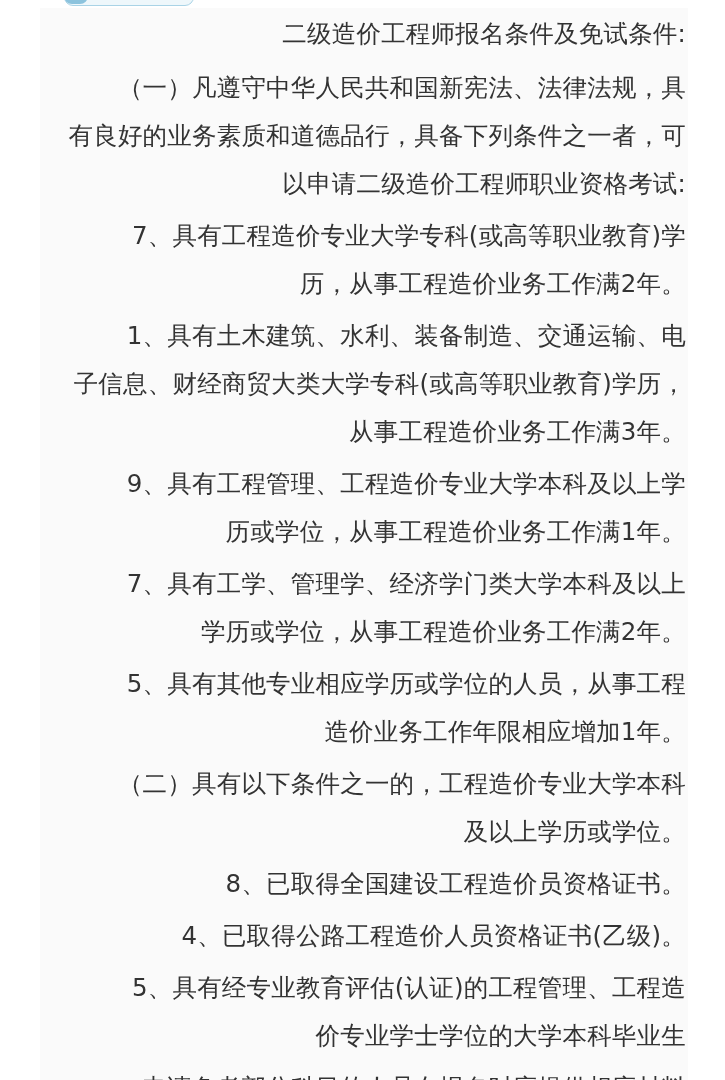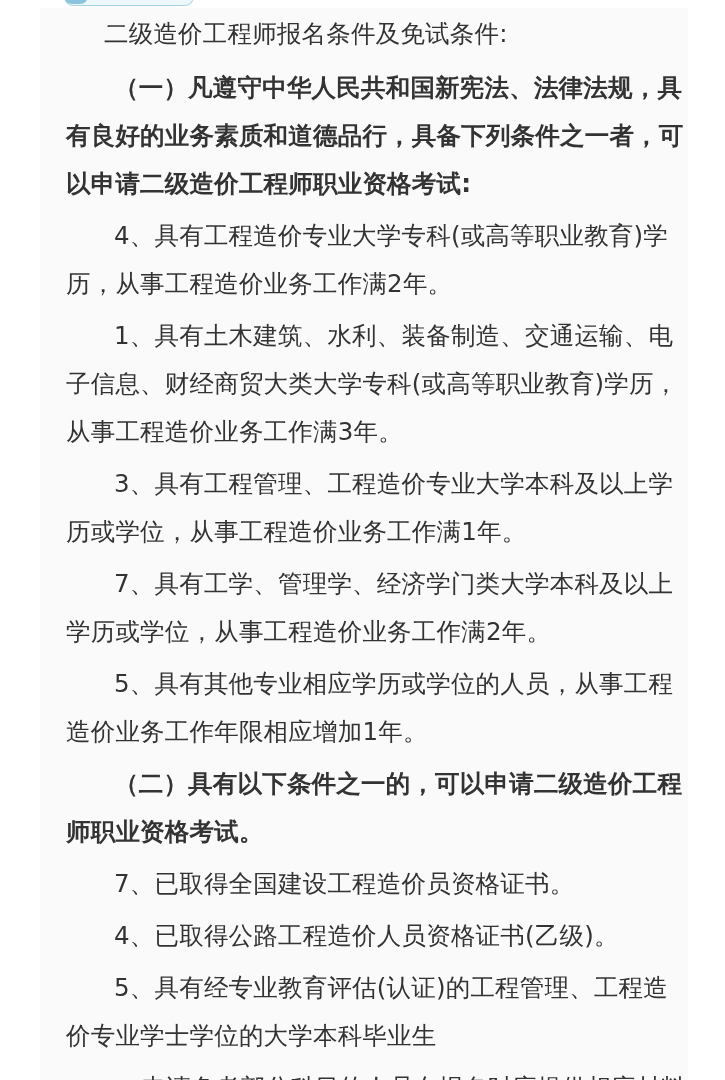--- a/index.html
+++ b/index.html
@@ -26,41 +26,41 @@
       width: 648px; height: 1080px;
       background: #fafafa;
     }
     .content {
       position: absolute; left: 26px; top: 0;
       width: 620px;
       font-size: 24.5px;
       letter-spacing: 0.2px;
       line-height: 48px;
     }
-    .para { margin: 0 0 4px 0; text-indent: 48px; }
+    .para { margin: 0 0 4px 0; text-indent: 48px; text-align: right; }
     .para.title { text-indent: 38px; margin-top: 2px; margin-bottom: 6px; }
-    .para.section { text-indent: 48px; font-weight: bold; }
+    .para.section { text-indent: 48px; }
     .para.item { text-indent: 48px; }
     .para.note { text-indent: 76px; }
   </style>
 </head>
 <body>
 
 <div class="top-pill">
   <span class="dot"></span>
 </div>
 
 <div class="panel">
   <div class="content">
     <p class="para title">二级造价工程师报名条件及免试条件:</p>
     <p class="para section">（一）凡遵守中华人民共和国新宪法、法律法规，具有良好的业务素质和道德品行，具备下列条件之一者，可以申请二级造价工程师职业资格考试:</p>
-    <p class="para item">4、具有工程造价专业大学专科(或高等职业教育)学历，从事工程造价业务工作满2年。</p>
+    <p class="para item">7、具有工程造价专业大学专科(或高等职业教育)学历，从事工程造价业务工作满2年。</p>
     <p class="para item">1、具有土木建筑、水利、装备制造、交通运输、电子信息、财经商贸大类大学专科(或高等职业教育)学历，从事工程造价业务工作满3年。</p>
-    <p class="para item">3、具有工程管理、工程造价专业大学本科及以上学历或学位，从事工程造价业务工作满1年。</p>
+    <p class="para item">9、具有工程管理、工程造价专业大学本科及以上学历或学位，从事工程造价业务工作满1年。</p>
     <p class="para item">7、具有工学、管理学、经济学门类大学本科及以上学历或学位，从事工程造价业务工作满2年。</p>
     <p class="para item">5、具有其他专业相应学历或学位的人员，从事工程造价业务工作年限相应增加1年。</p>
-    <p class="para section">（二）具有以下条件之一的，可以申请二级造价工程师职业资格考试。</p>
-    <p class="para item">7、已取得全国建设工程造价员资格证书。</p>
+    <p class="para section">（二）具有以下条件之一的，工程造价专业大学本科及以上学历或学位。</p>
+    <p class="para item">8、已取得全国建设工程造价员资格证书。</p>
     <p class="para item">4、已取得公路工程造价人员资格证书(乙级)。</p>
     <p class="para item">5、具有经专业教育评估(认证)的工程管理、工程造价专业学士学位的大学本科毕业生</p>
     <p class="para note">申请免考部分科目的人员在报名时应提供相应材料</p>
   </div>
 </div>
 
 </body></html>

